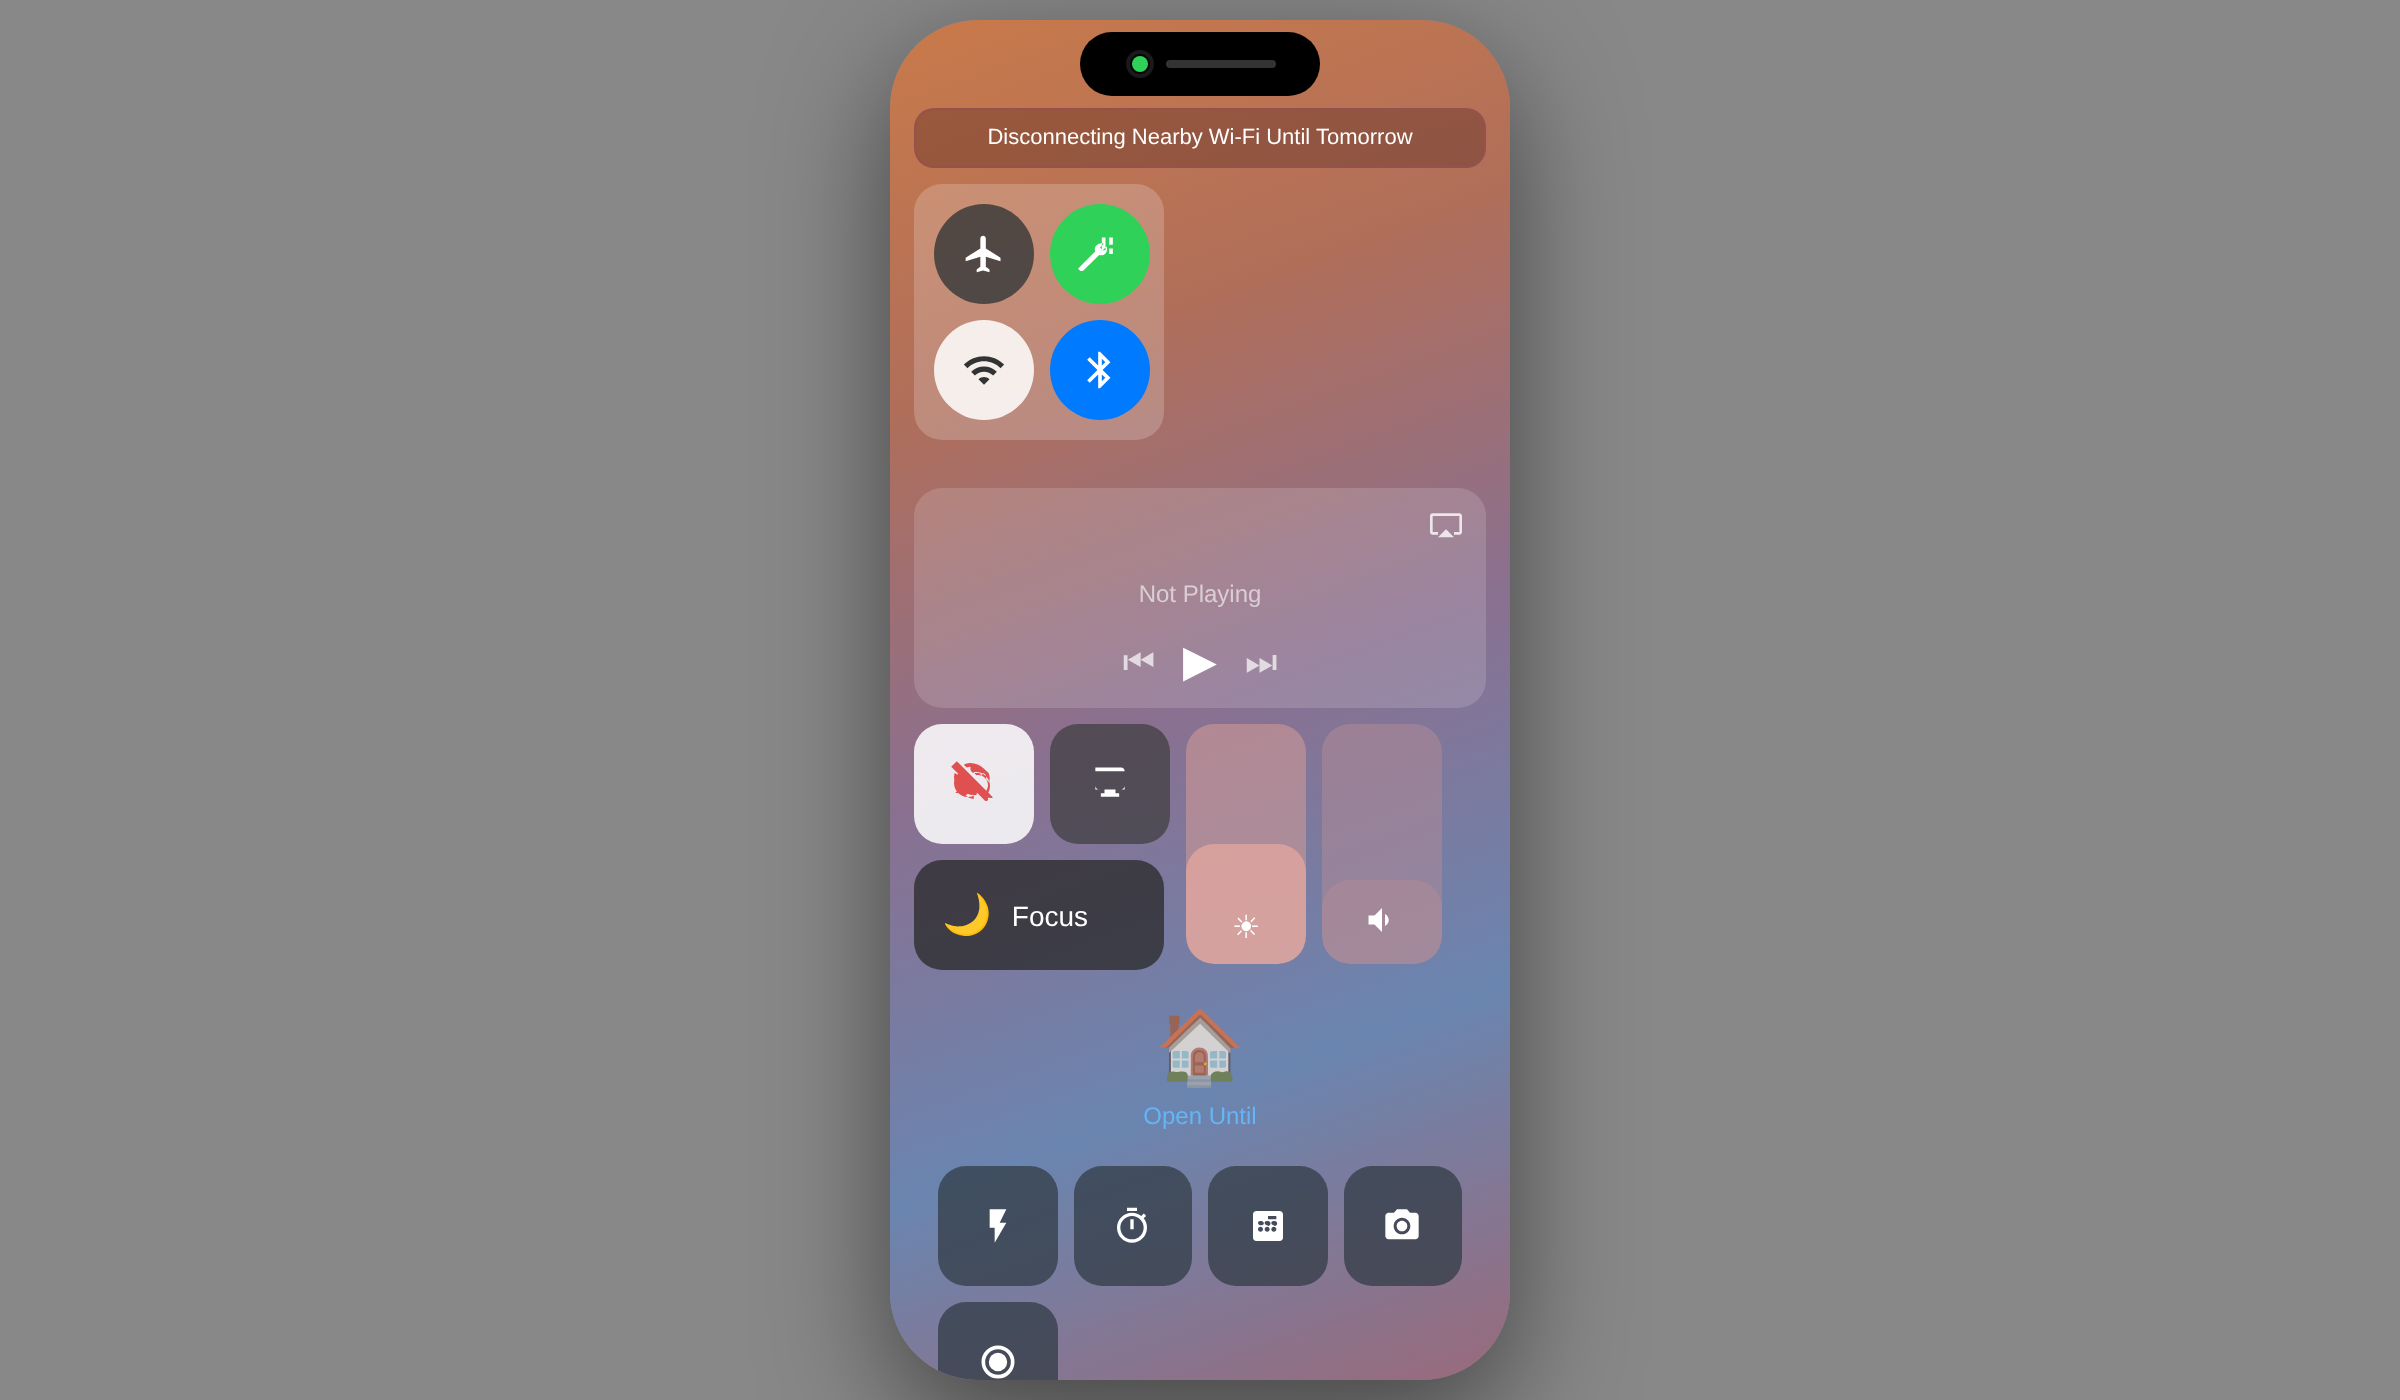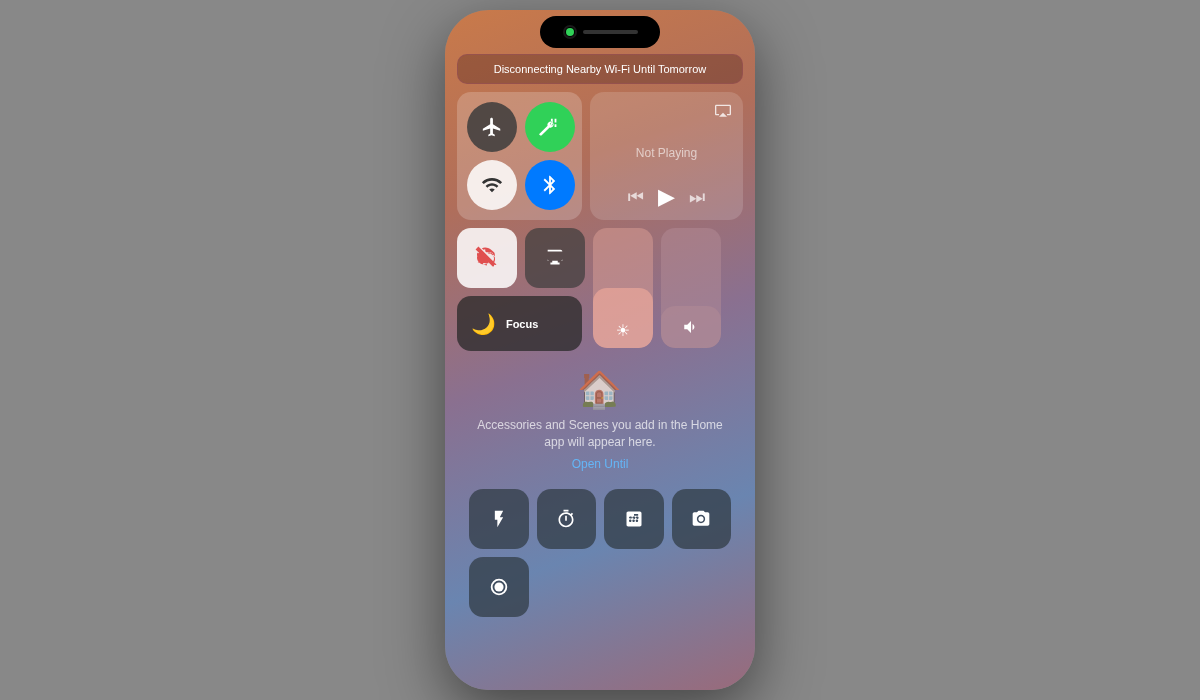--- a/index.html
+++ b/index.html
@@ -81,21 +81,22 @@
       border-radius: 10px;
       padding: 8px 16px;
       color: #fff;
       font-size: 11px;
       text-align: center;
       background: rgba(60,20,20,0.3);
     }
 
     .top-row {
       display: flex;
-      gap: 8px;
+      gap: 24px;
+      flex-direction: column;
     }
 
     
     .connectivity-tile {
       width: 125px;
       background: rgba(255,255,255,0.2);
       border-radius: 14px;
       padding: 10px;
       display: grid;
       grid-template-columns: 1fr 1fr;
@@ -210,22 +211,22 @@
       padding: 0 14px;
       cursor: pointer;
       color: #fff;
     }
 
     .focus-btn .moon-icon {
       font-size: 20px;
     }
 
     .focus-label {
-      font-size: 11px;
-      font-weight: 700;
+      font-size: 14px;
+      font-weight: 400;
     }
 
     .top-left-btns {
       display: flex;
       gap: 8px;
     }
 
     
     .home-section {
       background: transparent;
@@ -436,21 +437,20 @@
             <svg width="18" height="18" viewBox="0 0 24 24" fill="white">
               <path d="M3 9v6h4l5 5V4L7 9H3zm13.5 3c0-1.77-1.02-3.29-2.5-4.03v8.05c1.48-.73 2.5-2.25 2.5-4.02z"></path>
             </svg>
           </span>
         </div>
       </div>
     </div>
 
     <div class="home-section">
       <div class="home-icon">🏠</div>
-      <div class="home-text">Accessories and Scenes you add in the Home app will appear here.</div>
       <div class="open-home-link">Open Until</div>
     </div>
 
     <div class="bottom-toolbar">
 
       <div class="tool-btn">
         <svg width="20" height="20" viewBox="0 0 24 24" fill="white">
           <path d="M7 2v11h3v9l7-12h-4l4-8z"></path>
         </svg>
       </div>

